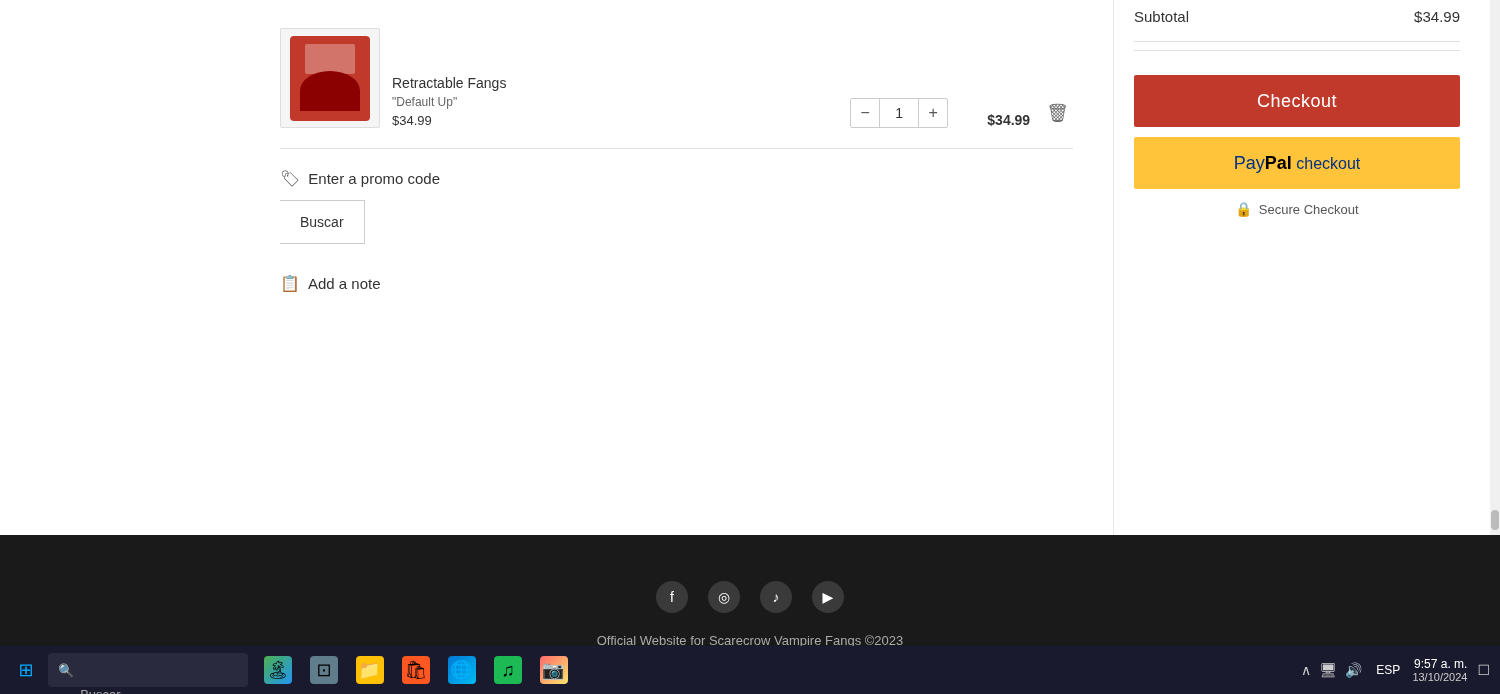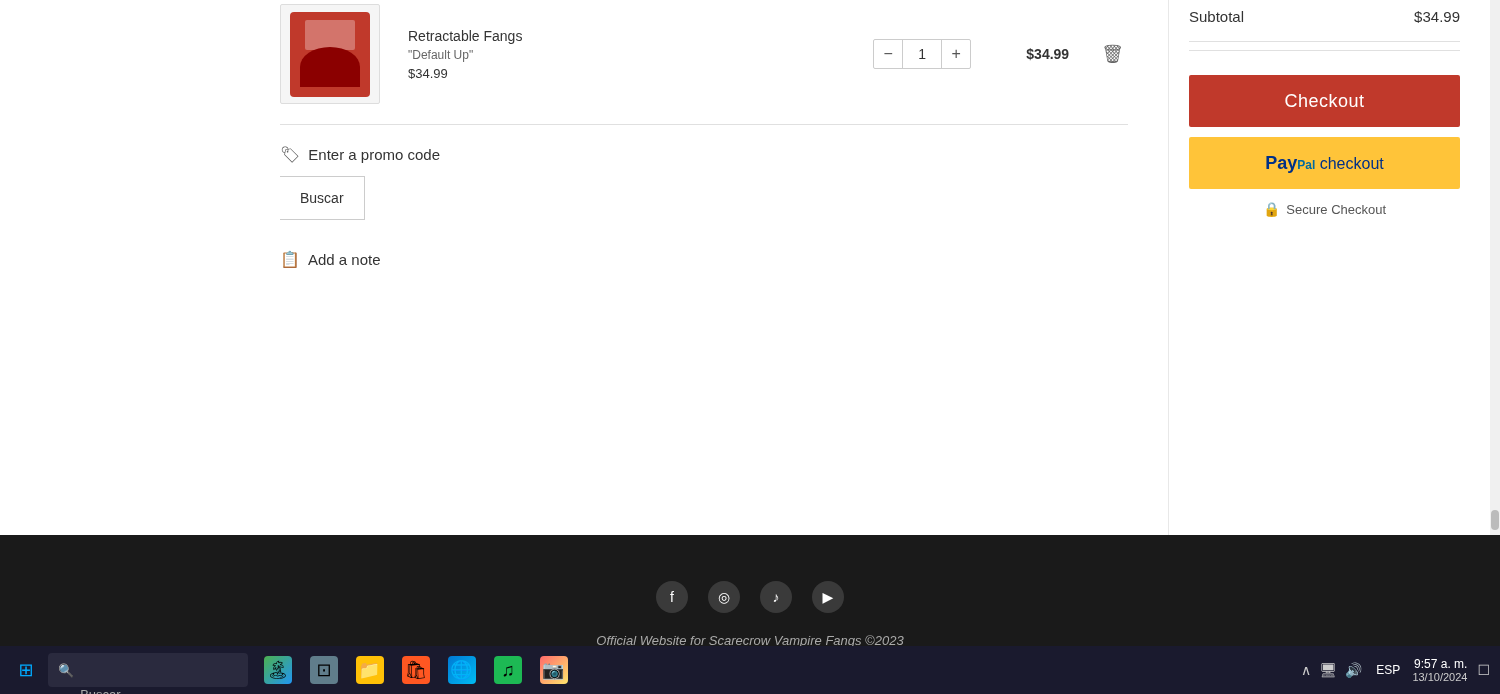--- a/index.html
+++ b/index.html
@@ -22,24 +22,24 @@
 
     
     .cart-section {
       flex: 1;
       padding: 0 40px 0 280px;
     }
 
     
     .product-row {
       display: flex;
-      align-items: center;
-      padding: 4px 0 20px 0;
+      align-items: flex-end;
+      padding: 28px 0 20px 0;
       border-bottom: 1px solid #e0e0e0;
-      gap: 28px;
+      gap: 12px;
     }
 
     .product-image-container {
       width: 100px;
       height: 100px;
       border: 1px solid #ddd;
       display: flex;
       align-items: center;
       justify-content: center;
       flex-shrink: 0;
@@ -228,21 +228,21 @@
       cursor: pointer;
     }
 
     .note-icon {
       font-size: 16px;
       color: #555;
     }
 
     
     .order-summary {
-      width: 332px;
+      width: 387px;
       padding: 0 40px 0 20px;
       border-left: 1px solid #e8e8e8;
     }
 
     .summary-row {
       display: flex;
       justify-content: space-between;
       align-items: center;
       padding: 8px 0;
     }
@@ -370,21 +370,20 @@
       align-items: center;
       justify-content: center;
       color: #fff;
       font-size: 14px;
       cursor: pointer;
     }
 
     .footer-copyright {
       font-size: 13px;
       color: #aaa;
-      font-style: italic;
     }
 
     
     .taskbar {
       position: fixed;
       bottom: 0;
       left: 0;
       width: 1500px;
       height: 48px;
       background: #1a1a2e;
@@ -590,21 +589,21 @@
     <div class="divider"></div>
 
     
 
     
     <button class="checkout-btn">Checkout</button>
 
     
     <button class="paypal-btn">
       <span>
-        <span style="color:#003087; font-weight:700; font-size:18px;">Pay</span><span style="color:#0369a1; font-weight:800; font-size:12px;">Pal</span>
+        <span style="color:#003087; font-weight:400; font-size:18px;">Pay</span><span style="color:#000000; font-weight:800; font-size:18px;">Pal</span>
         <span class="paypal-checkout-text"> checkout</span>
       </span>
     </button>
 
     
     <div class="secure-checkout">
       <span class="lock-icon">🔒</span>
       <span>Secure Checkout</span>
     </div>
   </div>

